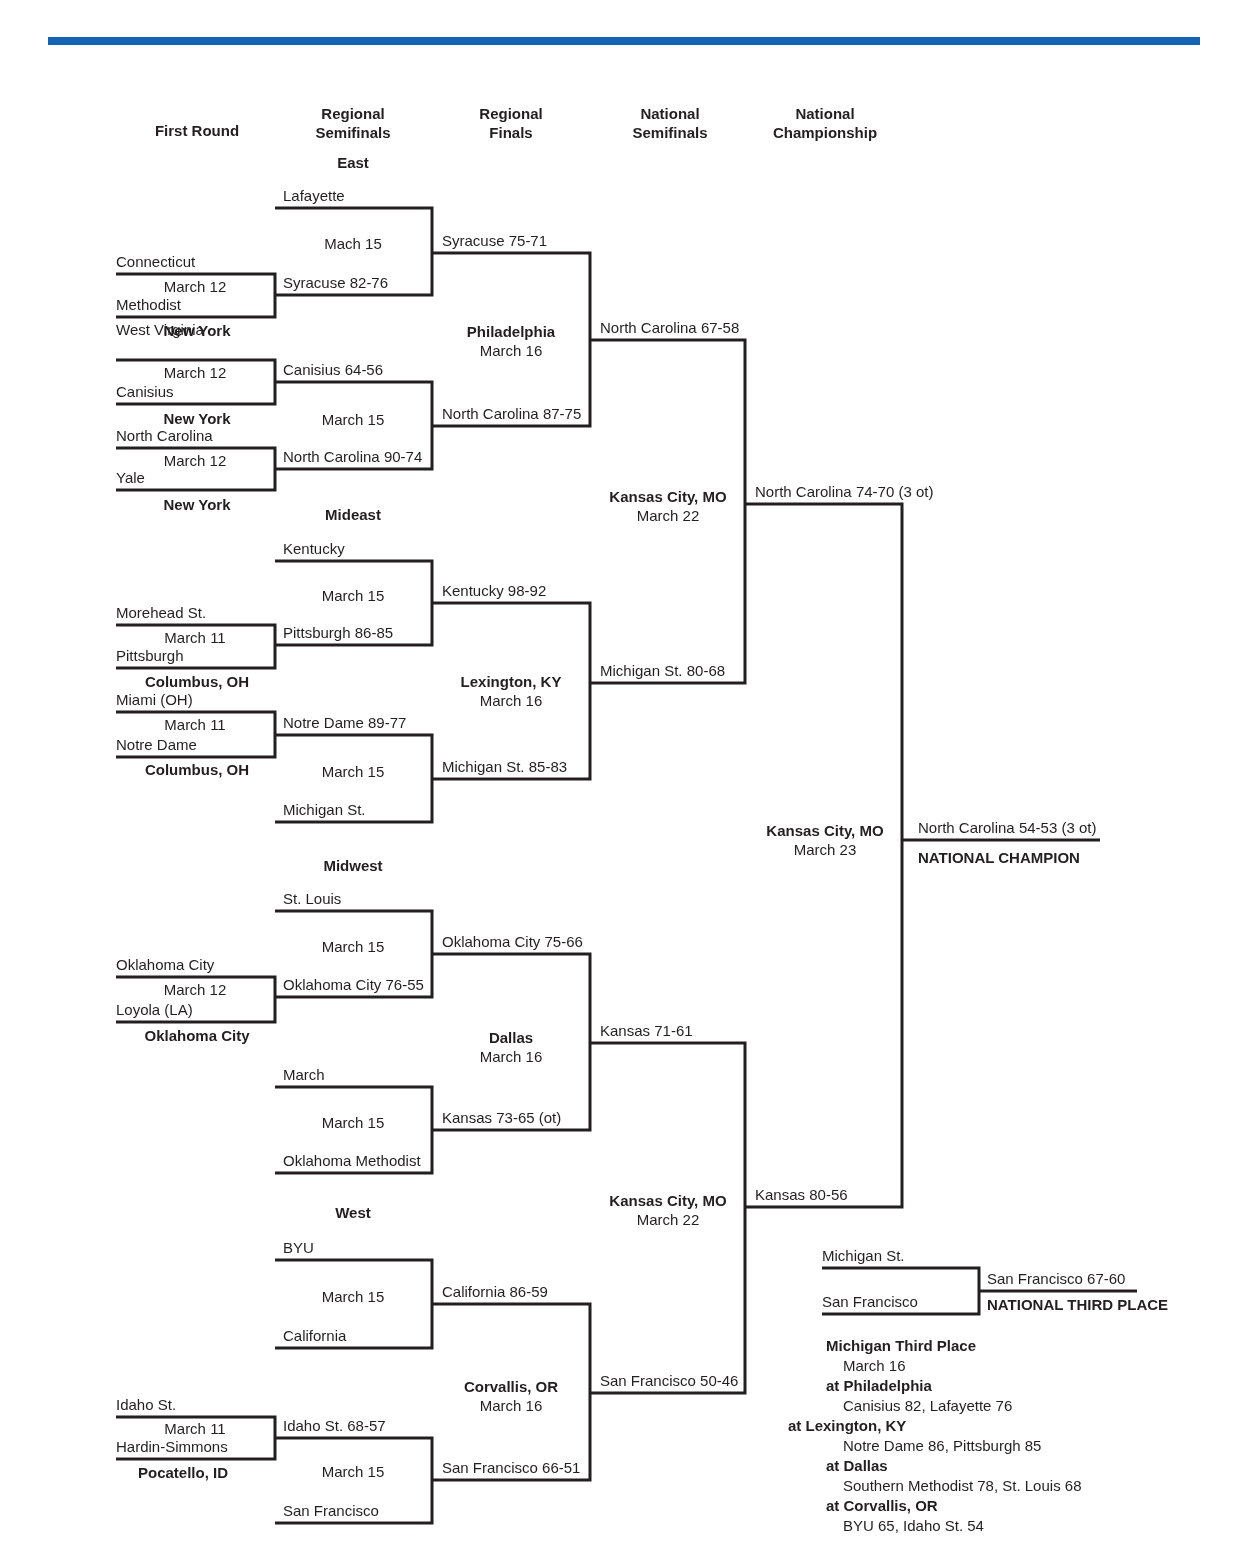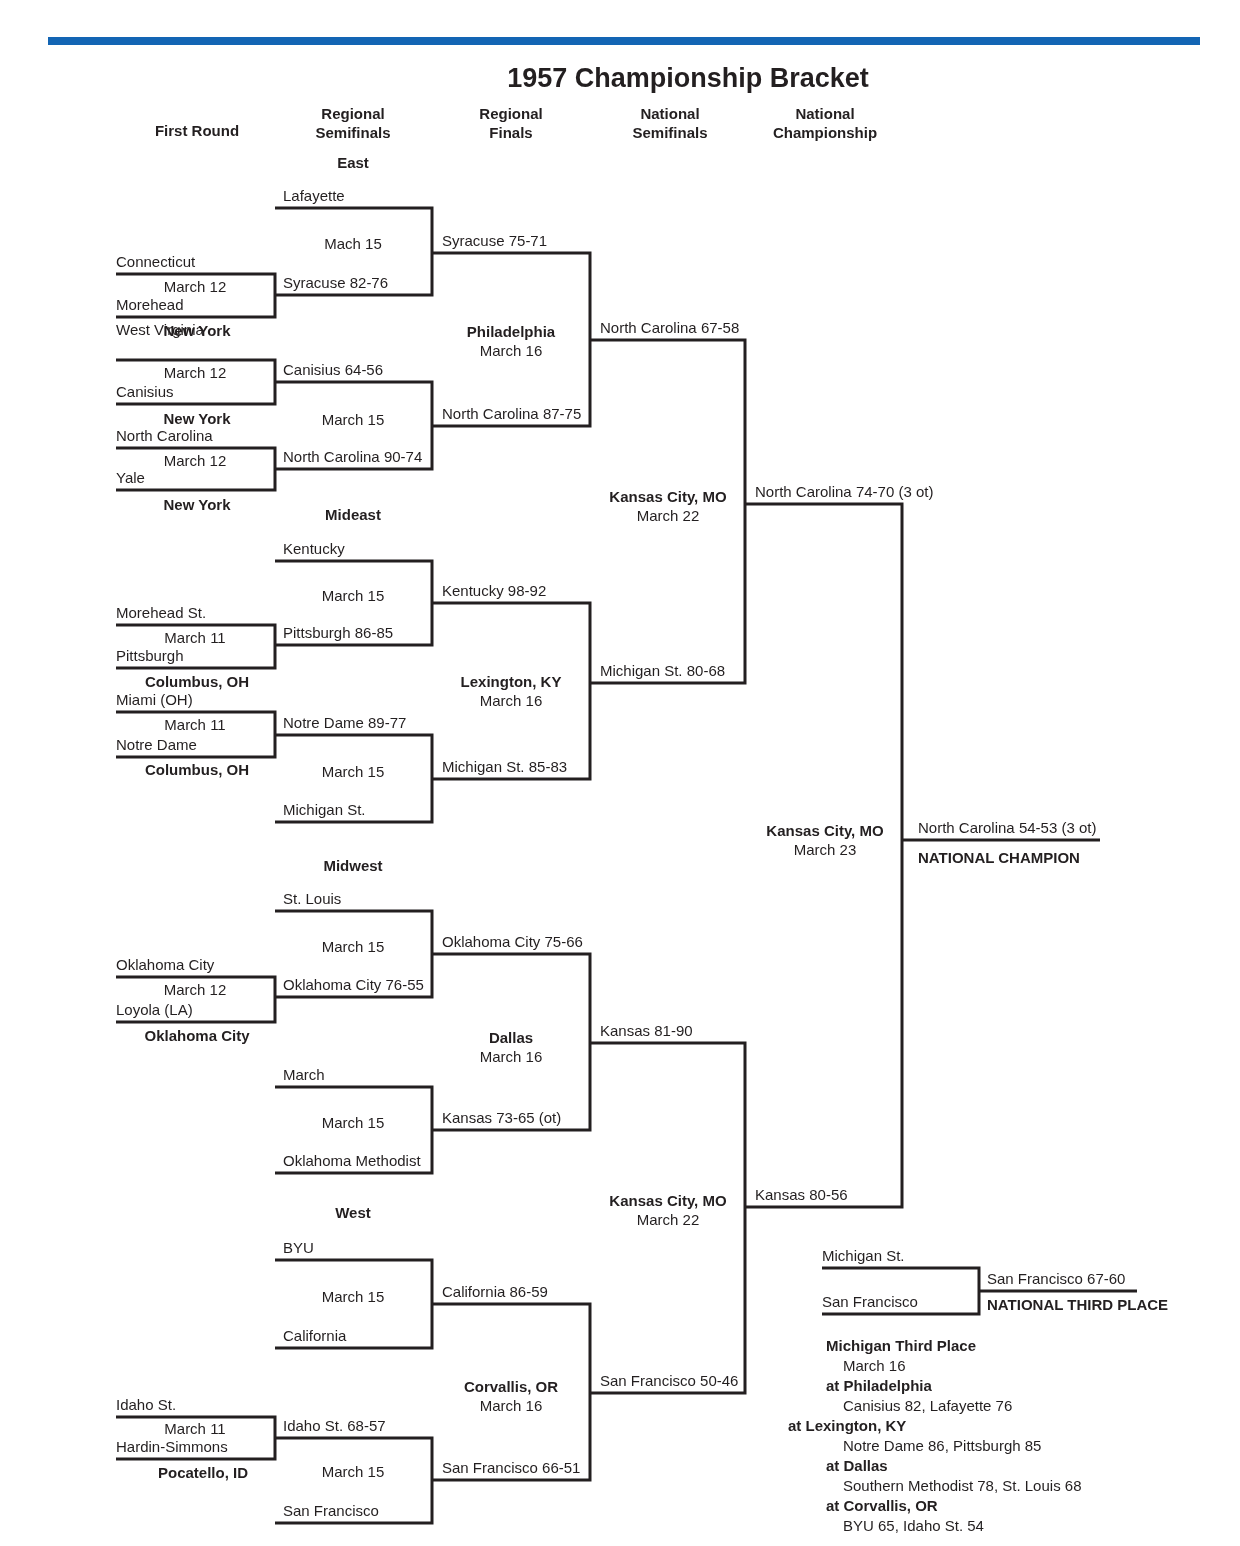--- a/index.html
+++ b/index.html
@@ -12,21 +12,20 @@
   .b { font-weight:700; }
   .hdr { font-weight:700; white-space:pre-line; line-height:19px; }
   .lines { position:absolute; left:0; top:0; }
   .lines path { stroke:#231f20; stroke-width:3; fill:none; }
 </style>
 </head>
 <body>
 
 <div class="canvas">
   <div class="bar" style="background: rgb(19, 101, 180);"></div>
-  <div class="title c" style="left:688px;top:64px">1957 Championship Bracket</div>
 
   <div class="lbl b c" style="left:197px;top:123px">First Round</div>
   <div class="lbl hdr c" style="left:353px;top:104px">Regional
 Semifinals</div>
   <div class="lbl hdr c" style="left:511px;top:104px">Regional
 Finals</div>
   <div class="lbl hdr c" style="left:670px;top:104px">National
 Semifinals</div>
   <div class="lbl hdr c" style="left:825px;top:104px">National
 Championship</div>
@@ -59,21 +58,21 @@
     <path d="M979 1291 H1137"></path>
   </svg>
 
   <div class="lbl b c" style="left:353px;top:155px">East</div>
   <div class="lbl" style="left:283px;top:188px">Lafayette</div>
   <div class="lbl c" style="left:353px;top:236px">Mach 15</div>
   <div class="lbl" style="left:283px;top:275px">Syracuse 82-76</div>
   <div class="lbl" style="left:442px;top:233px">Syracuse 75-71</div>
   <div class="lbl" style="left:116px;top:254px">Connecticut</div>
   <div class="lbl c" style="left:195px;top:279px">March 12</div>
-  <div class="lbl" style="left:116px;top:297px">Morehead</div>
+  <div class="lbl" style="left:116px;top:297px">Methodist</div>
   <div class="lbl b c" style="left:197px;top:323px">New York</div>
   <div class="lbl" style="left:116px;top:322px">West Virginia</div>
   <div class="lbl c" style="left:195px;top:365px">March 12</div>
   <div class="lbl" style="left:116px;top:384px">Canisius</div>
   <div class="lbl b c" style="left:197px;top:411px">New York</div>
   <div class="lbl" style="left:283px;top:362px">Canisius 64-56</div>
   <div class="lbl c" style="left:353px;top:412px">March 15</div>
   <div class="lbl" style="left:283px;top:449px">North Carolina 90-74</div>
   <div class="lbl" style="left:442px;top:406px">North Carolina 87-75</div>
   <div class="lbl" style="left:116px;top:428px">North Carolina</div>
@@ -117,33 +116,33 @@
   <div class="lbl" style="left:116px;top:957px">Oklahoma City</div>
   <div class="lbl c" style="left:195px;top:982px">March 12</div>
   <div class="lbl" style="left:116px;top:1002px">Loyola (LA)</div>
   <div class="lbl b c" style="left:197px;top:1028px">Oklahoma City</div>
   <div class="lbl b c" style="left:511px;top:1030px">Dallas</div>
   <div class="lbl c" style="left:511px;top:1049px">March 16</div>
   <div class="lbl" style="left:283px;top:1067px">March</div>
   <div class="lbl c" style="left:353px;top:1115px">March 15</div>
   <div class="lbl" style="left:283px;top:1153px">Oklahoma Methodist</div>
   <div class="lbl" style="left:442px;top:1110px">Kansas 73-65 (ot)</div>
-  <div class="lbl" style="left:600px;top:1023px">Kansas 81-90</div>
+  <div class="lbl" style="left:600px;top:1023px">Kansas 71-61</div>
 
   <div class="lbl b c" style="left:353px;top:1205px">West</div>
   <div class="lbl" style="left:283px;top:1240px">BYU</div>
   <div class="lbl c" style="left:353px;top:1289px">March 15</div>
   <div class="lbl" style="left:283px;top:1328px">California</div>
   <div class="lbl" style="left:442px;top:1284px">California 86-59</div>
   <div class="lbl b c" style="left:511px;top:1379px">Corvallis, OR</div>
   <div class="lbl c" style="left:511px;top:1398px">March 16</div>
   <div class="lbl" style="left:116px;top:1397px">Idaho St.</div>
   <div class="lbl c" style="left:195px;top:1421px">March 11</div>
   <div class="lbl" style="left:116px;top:1439px">Hardin-Simmons</div>
-  <div class="lbl b c" style="left:203px;top:1465px">Pocatello, ID</div>
+  <div class="lbl b c" style="left:183px;top:1465px">Pocatello, ID</div>
   <div class="lbl" style="left:283px;top:1418px">Idaho St. 68-57</div>
   <div class="lbl c" style="left:353px;top:1464px">March 15</div>
   <div class="lbl" style="left:283px;top:1503px">San Francisco</div>
   <div class="lbl" style="left:442px;top:1460px">San Francisco 66-51</div>
   <div class="lbl" style="left:600px;top:1373px">San Francisco 50-46</div>
 
   <div class="lbl b c" style="left:668px;top:1193px">Kansas City, MO</div>
   <div class="lbl c" style="left:668px;top:1212px">March 22</div>
   <div class="lbl" style="left:755px;top:1187px">Kansas 80-56</div>
 

